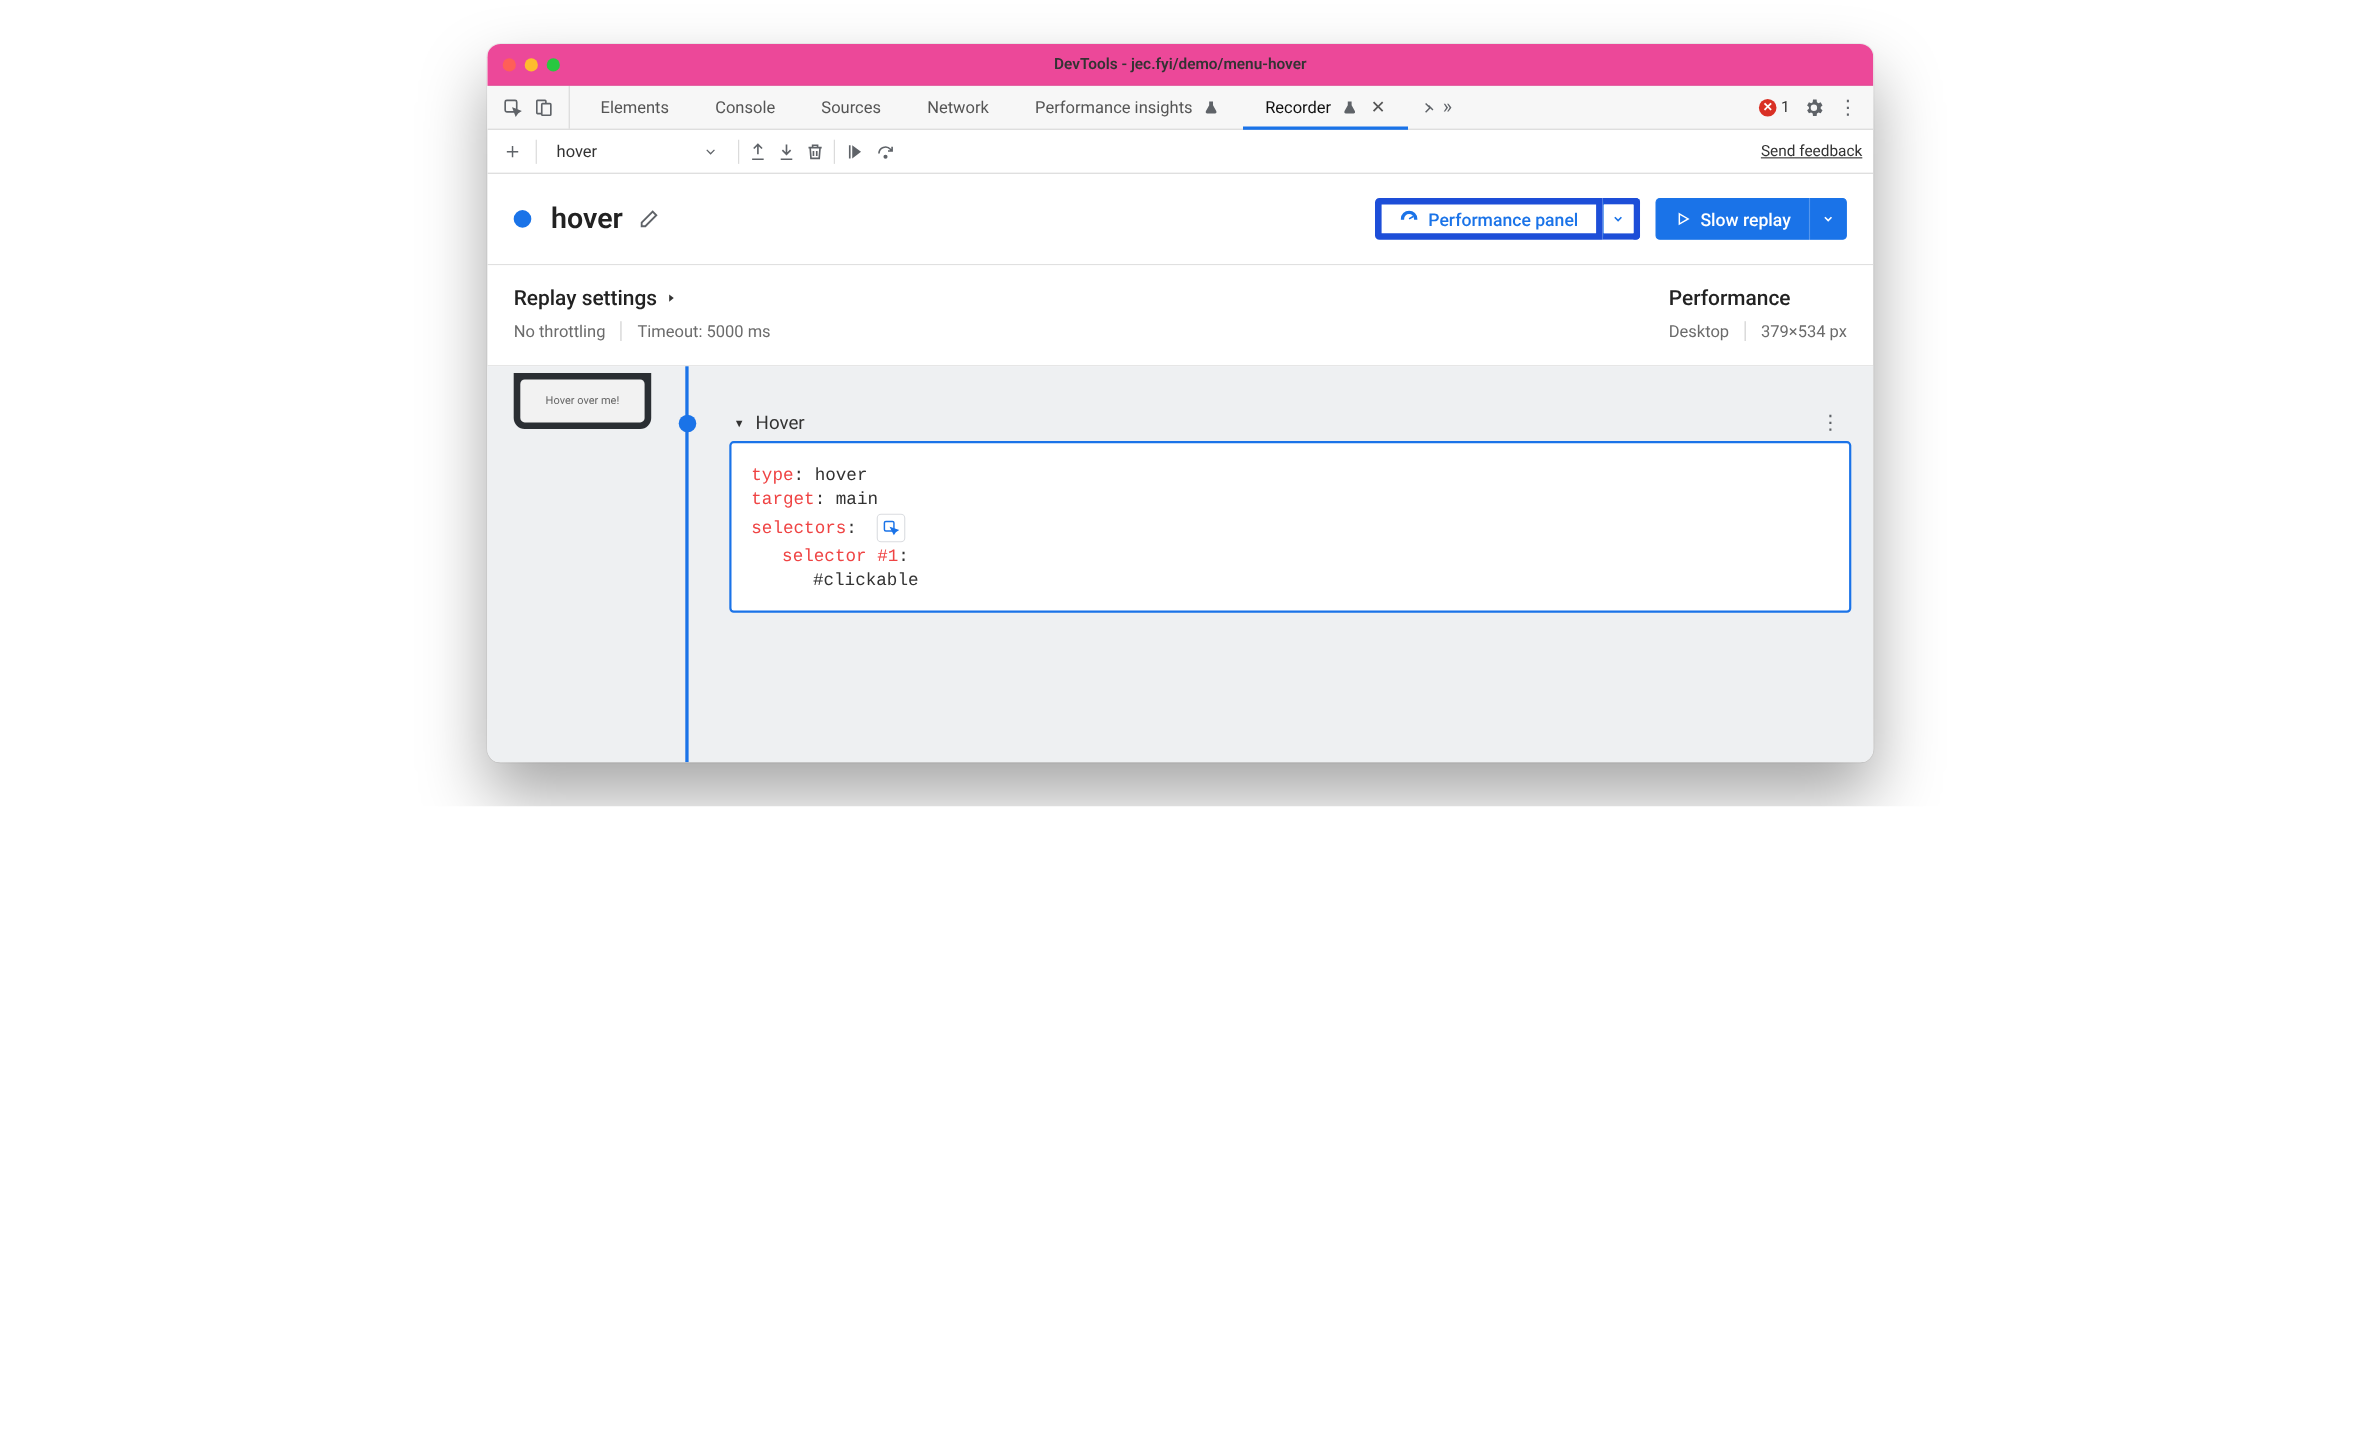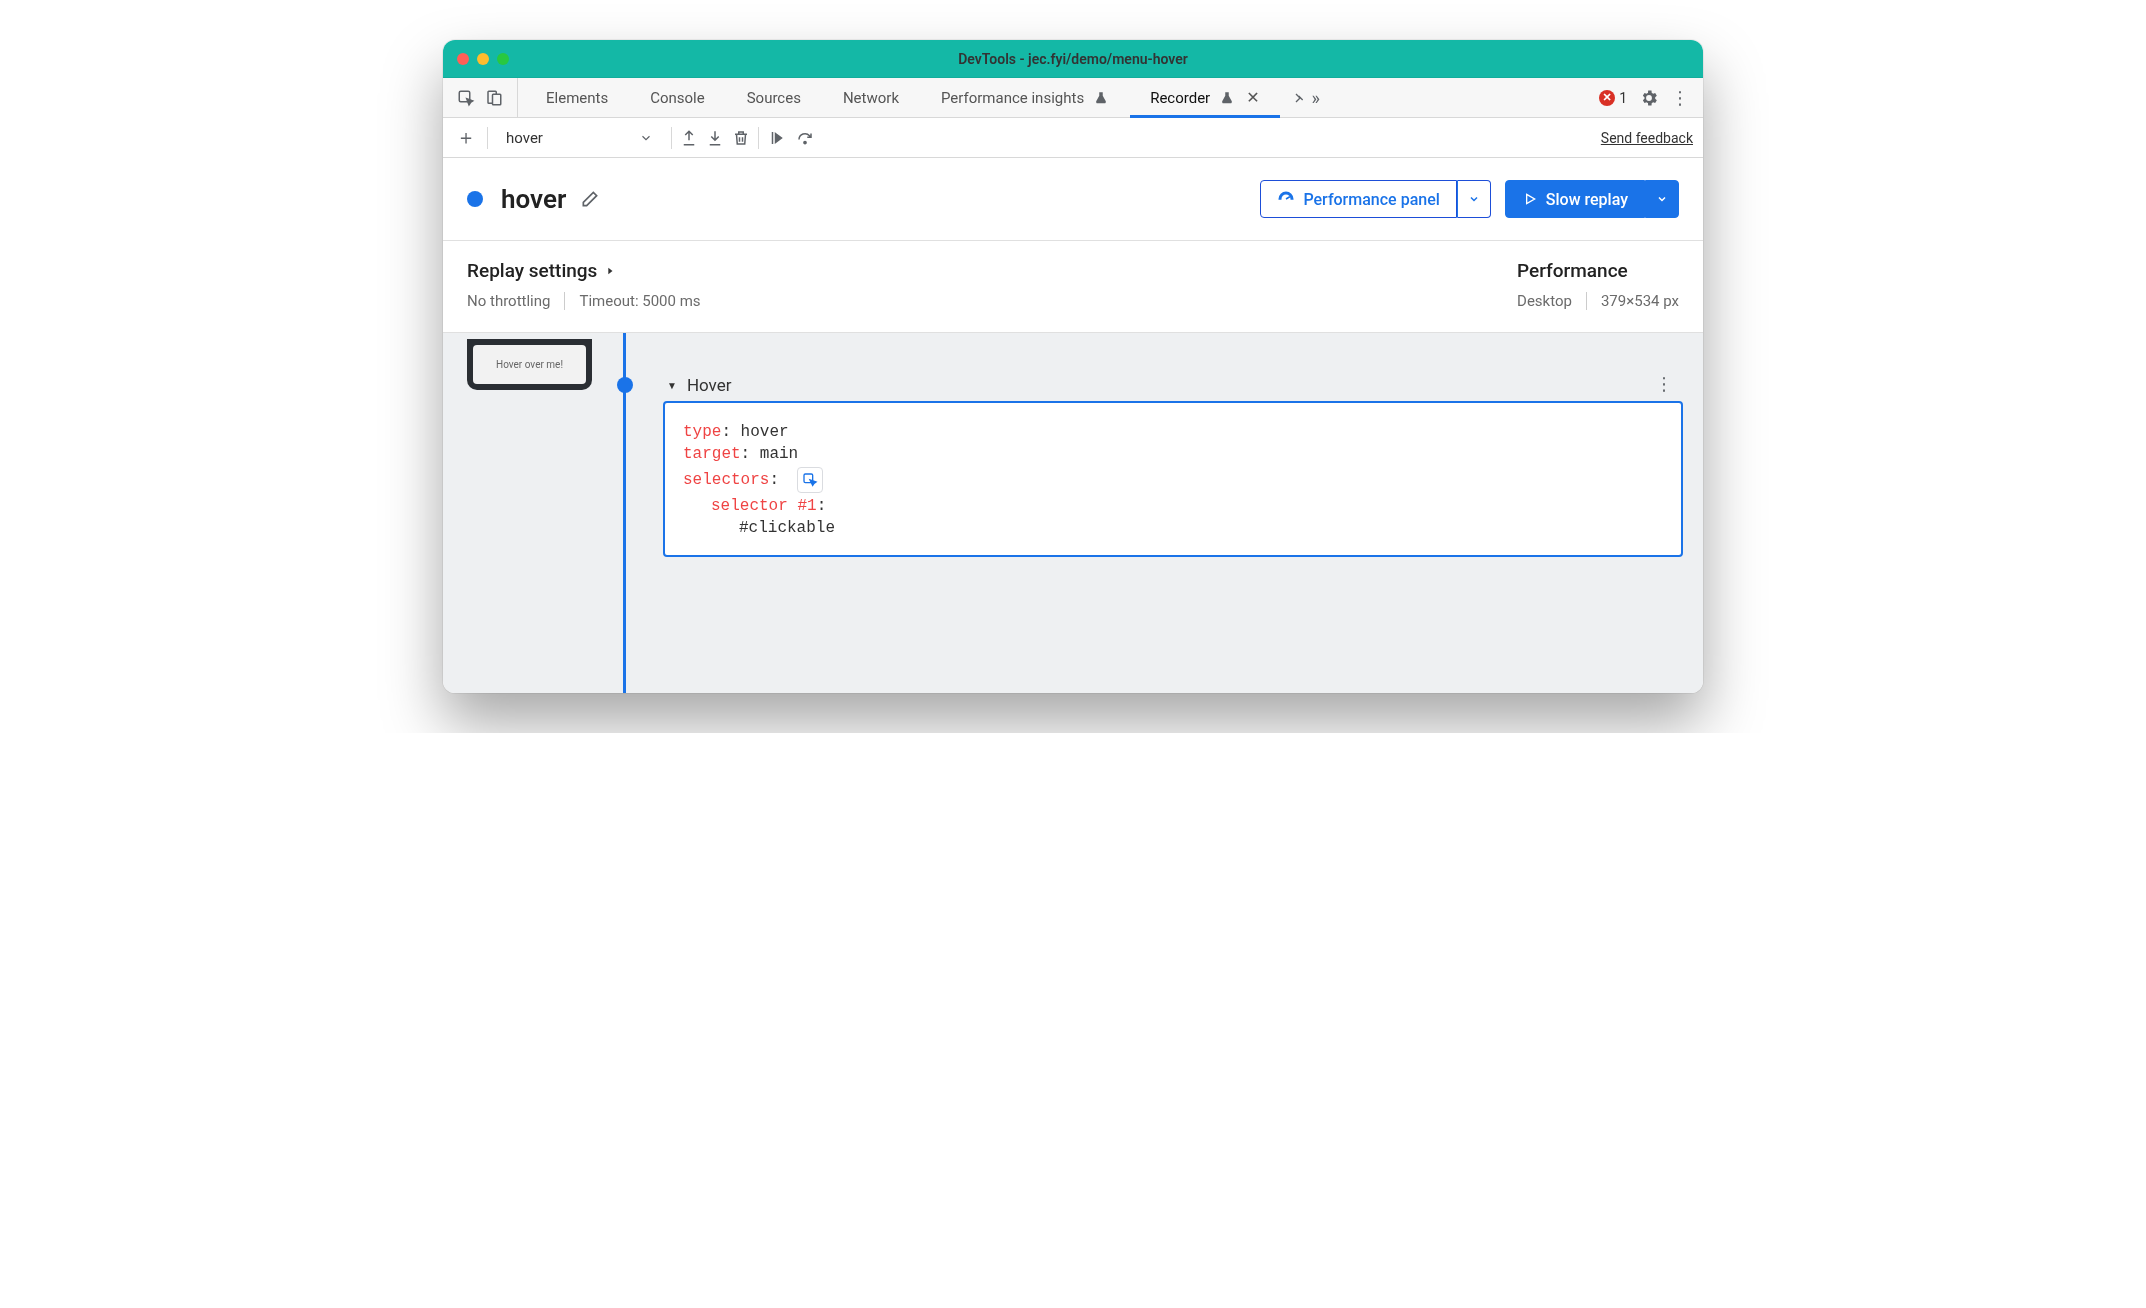--- a/index.html
+++ b/index.html
@@ -13,21 +13,21 @@
 }
 .window {
   width: 1260px;
   border-radius: 12px;
   box-shadow: 0 30px 60px rgba(0,0,0,0.35), 0 0 0 1px rgba(0,0,0,0.05);
   overflow: hidden;
   background: #fff;
 }
 .titlebar {
   height: 38px;
-  background: #14b8a6;
+  background: #ec4899;
   display: flex;
   align-items: center;
   position: relative;
   border-bottom: 1px solid rgba(0,0,0,0.06);
 }
 .traffic { display: flex; gap: 8px; padding-left: 14px; }
 .traffic .dot { width: 12px; height: 12px; border-radius: 50%; }
 .dot.red { background: #ff5f57; }
 .dot.yellow { background: #febc2e; }
 .dot.green { background: #28c840; }
@@ -71,21 +71,21 @@
 }
 .header3 .rec-dot { width:16px; height:16px; border-radius:50%; background:#1a73e8; margin-right:18px;}
 .header3 h1 { font-size:26px; font-weight:600; color:#222; }
 .edit-icon { margin-left:14px; color:#5f6368; cursor:pointer; }
 .header3-right { margin-left:auto; display:flex; gap:14px; }
 .btn-group { display:flex; }
 .btn {
   display:flex; align-items:center; gap:8px; font-size:16px; font-weight:500;
   height:38px; padding:0 16px; border-radius:4px; cursor:pointer;
 }
-.btn.outline { border:1px solid #1d4ed8; color:#1a73e8; background:#fff; }
+.btn.outline { border:6px solid #1d4ed8; color:#1a73e8; background:#fff; }
 .btn.primary { background:#1a73e8; color:#fff; border:1px solid #1a73e8; }
 .btn-split { border-left:1px solid rgba(255,255,255,0.3); width:34px; justify-content:center; padding:0; border-radius:0 4px 4px 0;}
 .btn-split.outline { border-left:1px solid #1a73e8; }
 .btn-main-r { border-radius:4px 0 0 4px; }
 
 .settings-row {
   display:flex; padding:18px 24px 22px; border-bottom:1px solid #e0e0e0;
 }
 .settings-left h2 { font-size:19px; font-weight:500; display:flex; align-items:center; gap:8px; color:#222;}
 .settings-sub { margin-top:10px; font-size:15px; color:#6b6b6b; display:flex; align-items:center; gap:14px;}

